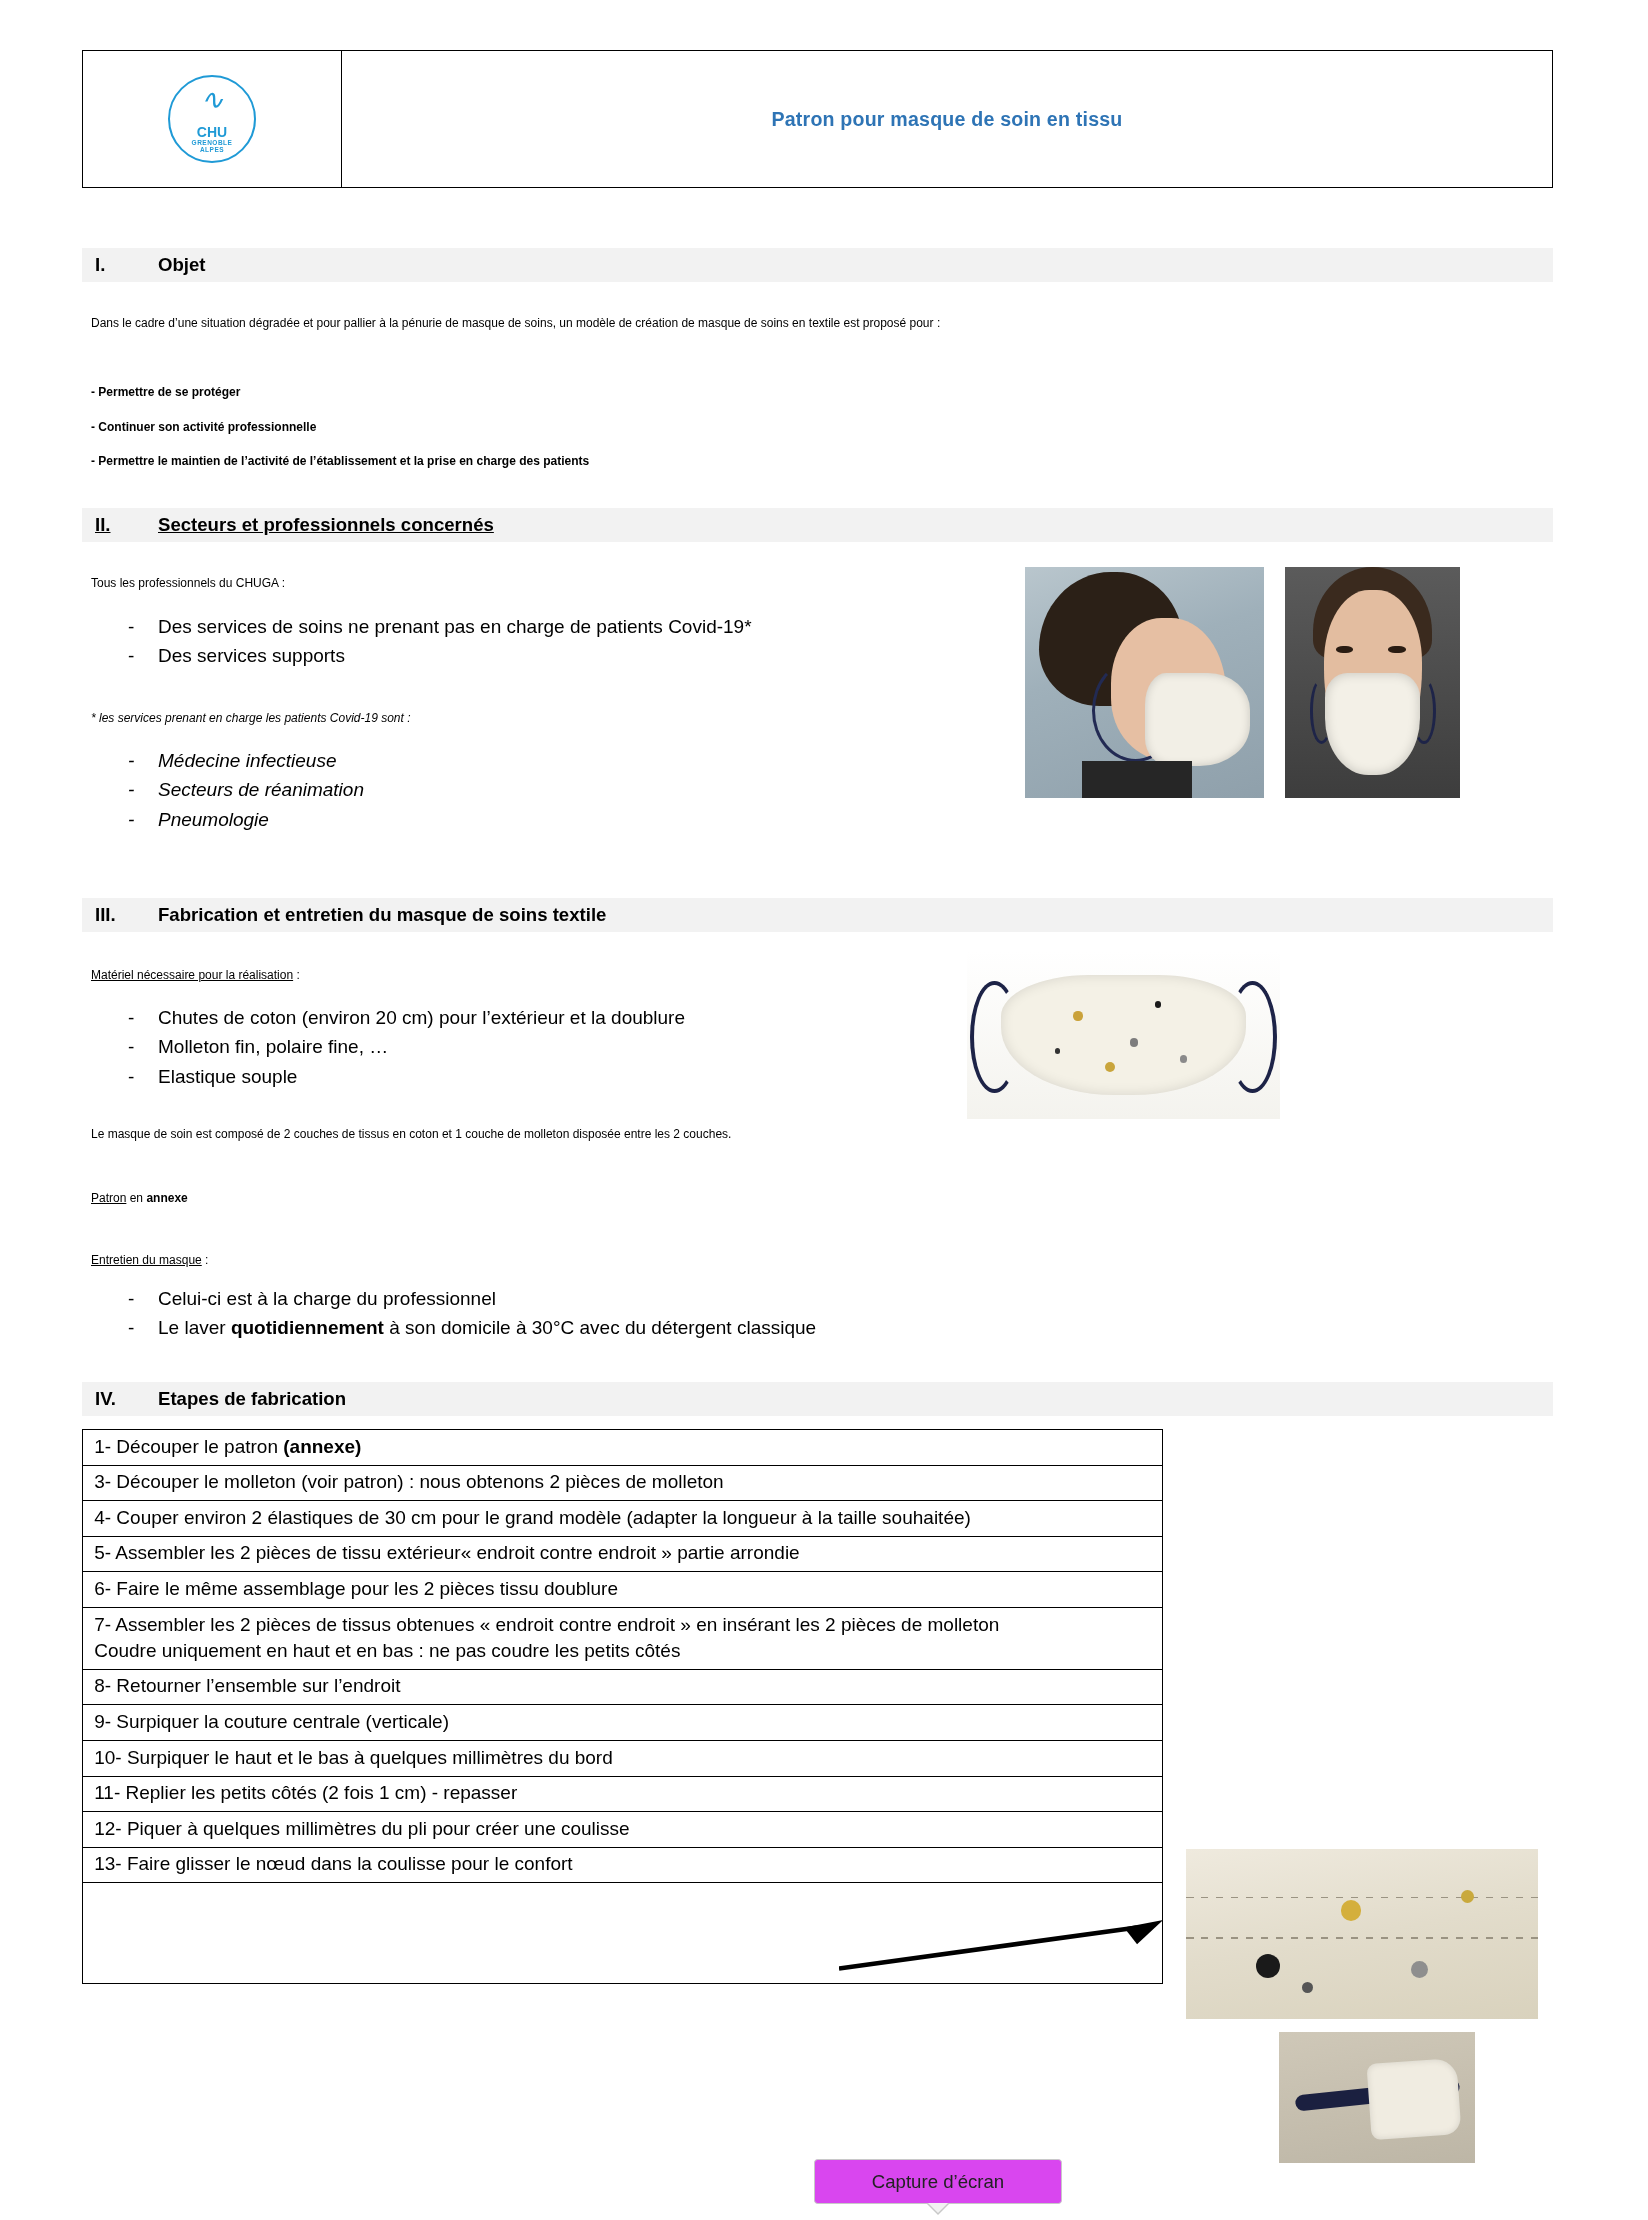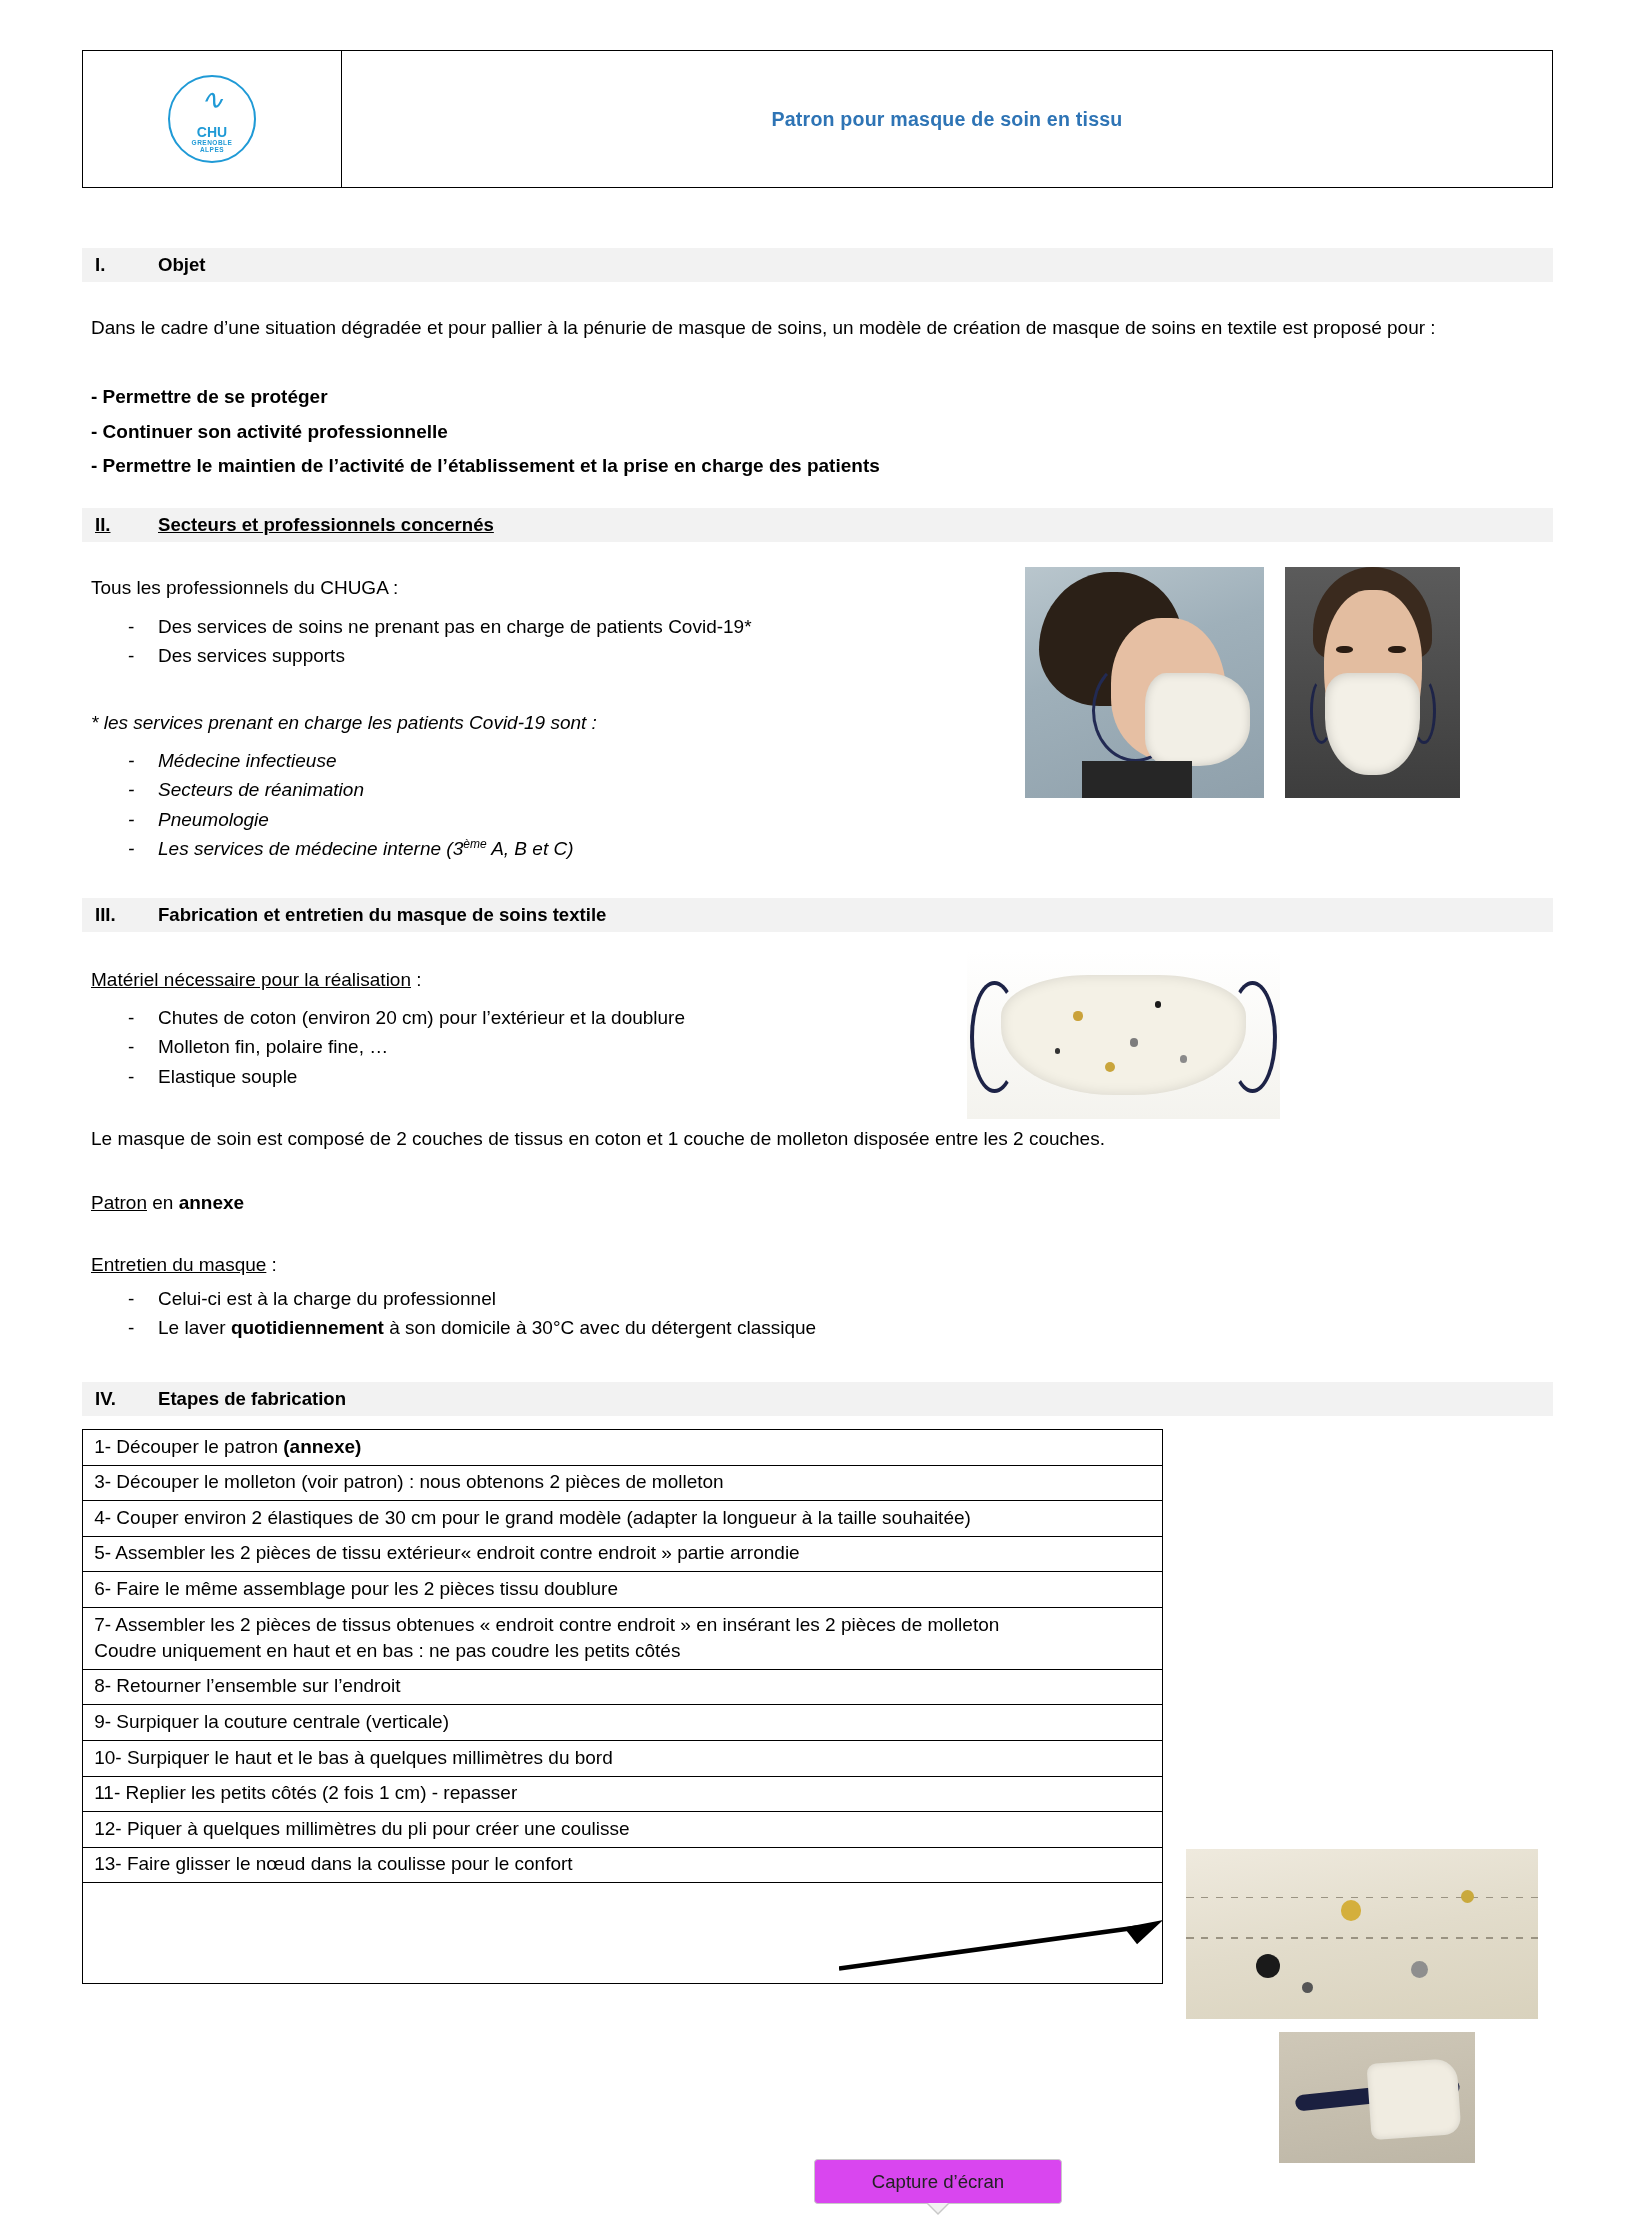--- a/index.html
+++ b/index.html
@@ -112,21 +112,21 @@
     box-sizing: border-box;
   }
   .section-label {
     font-size: 18.6px;
     font-weight: bold;
   }
 
   
   .body-text {
     position: absolute;
-    font-size: 19px;
+    font-size: 12px;
     line-height: 1.42;
     color: #000;
   }
   .b { font-weight: bold; }
   .i { font-style: italic; }
   .u { text-decoration: underline; }
 
   ul.dashlist {
     list-style: none;
     margin: 0;
@@ -365,21 +365,20 @@
     <li>Des services de soins ne prenant pas en charge de patients Covid-19*</li>
     <li>Des services supports</li>
   </ul>
 
   <div class="body-text i" style="left:91px; top:710px;">* les services prenant en charge les patients Covid-19 sont :</div>
 
   <ul class="dashlist ital" style="position:absolute; left:91px; top:746px; width:932px;">
     <li>Médecine infectieuse</li>
     <li>Secteurs de réanimation</li>
     <li>Pneumologie</li>
-    <li><span>Les services de médecine interne (3</span><span class="sup">ème</span><span> A, B et C)</span></li>
   </ul>
 
   <div class="photo ph-profile" style="left:1025px; top:567px; width:239px; height:231px;">
     <div class="hair"></div>
       <div class="face"></div>
       <div class="strap"></div>
     <div class="mask"></div>
       <div class="neck"></div>
   </div>
 

